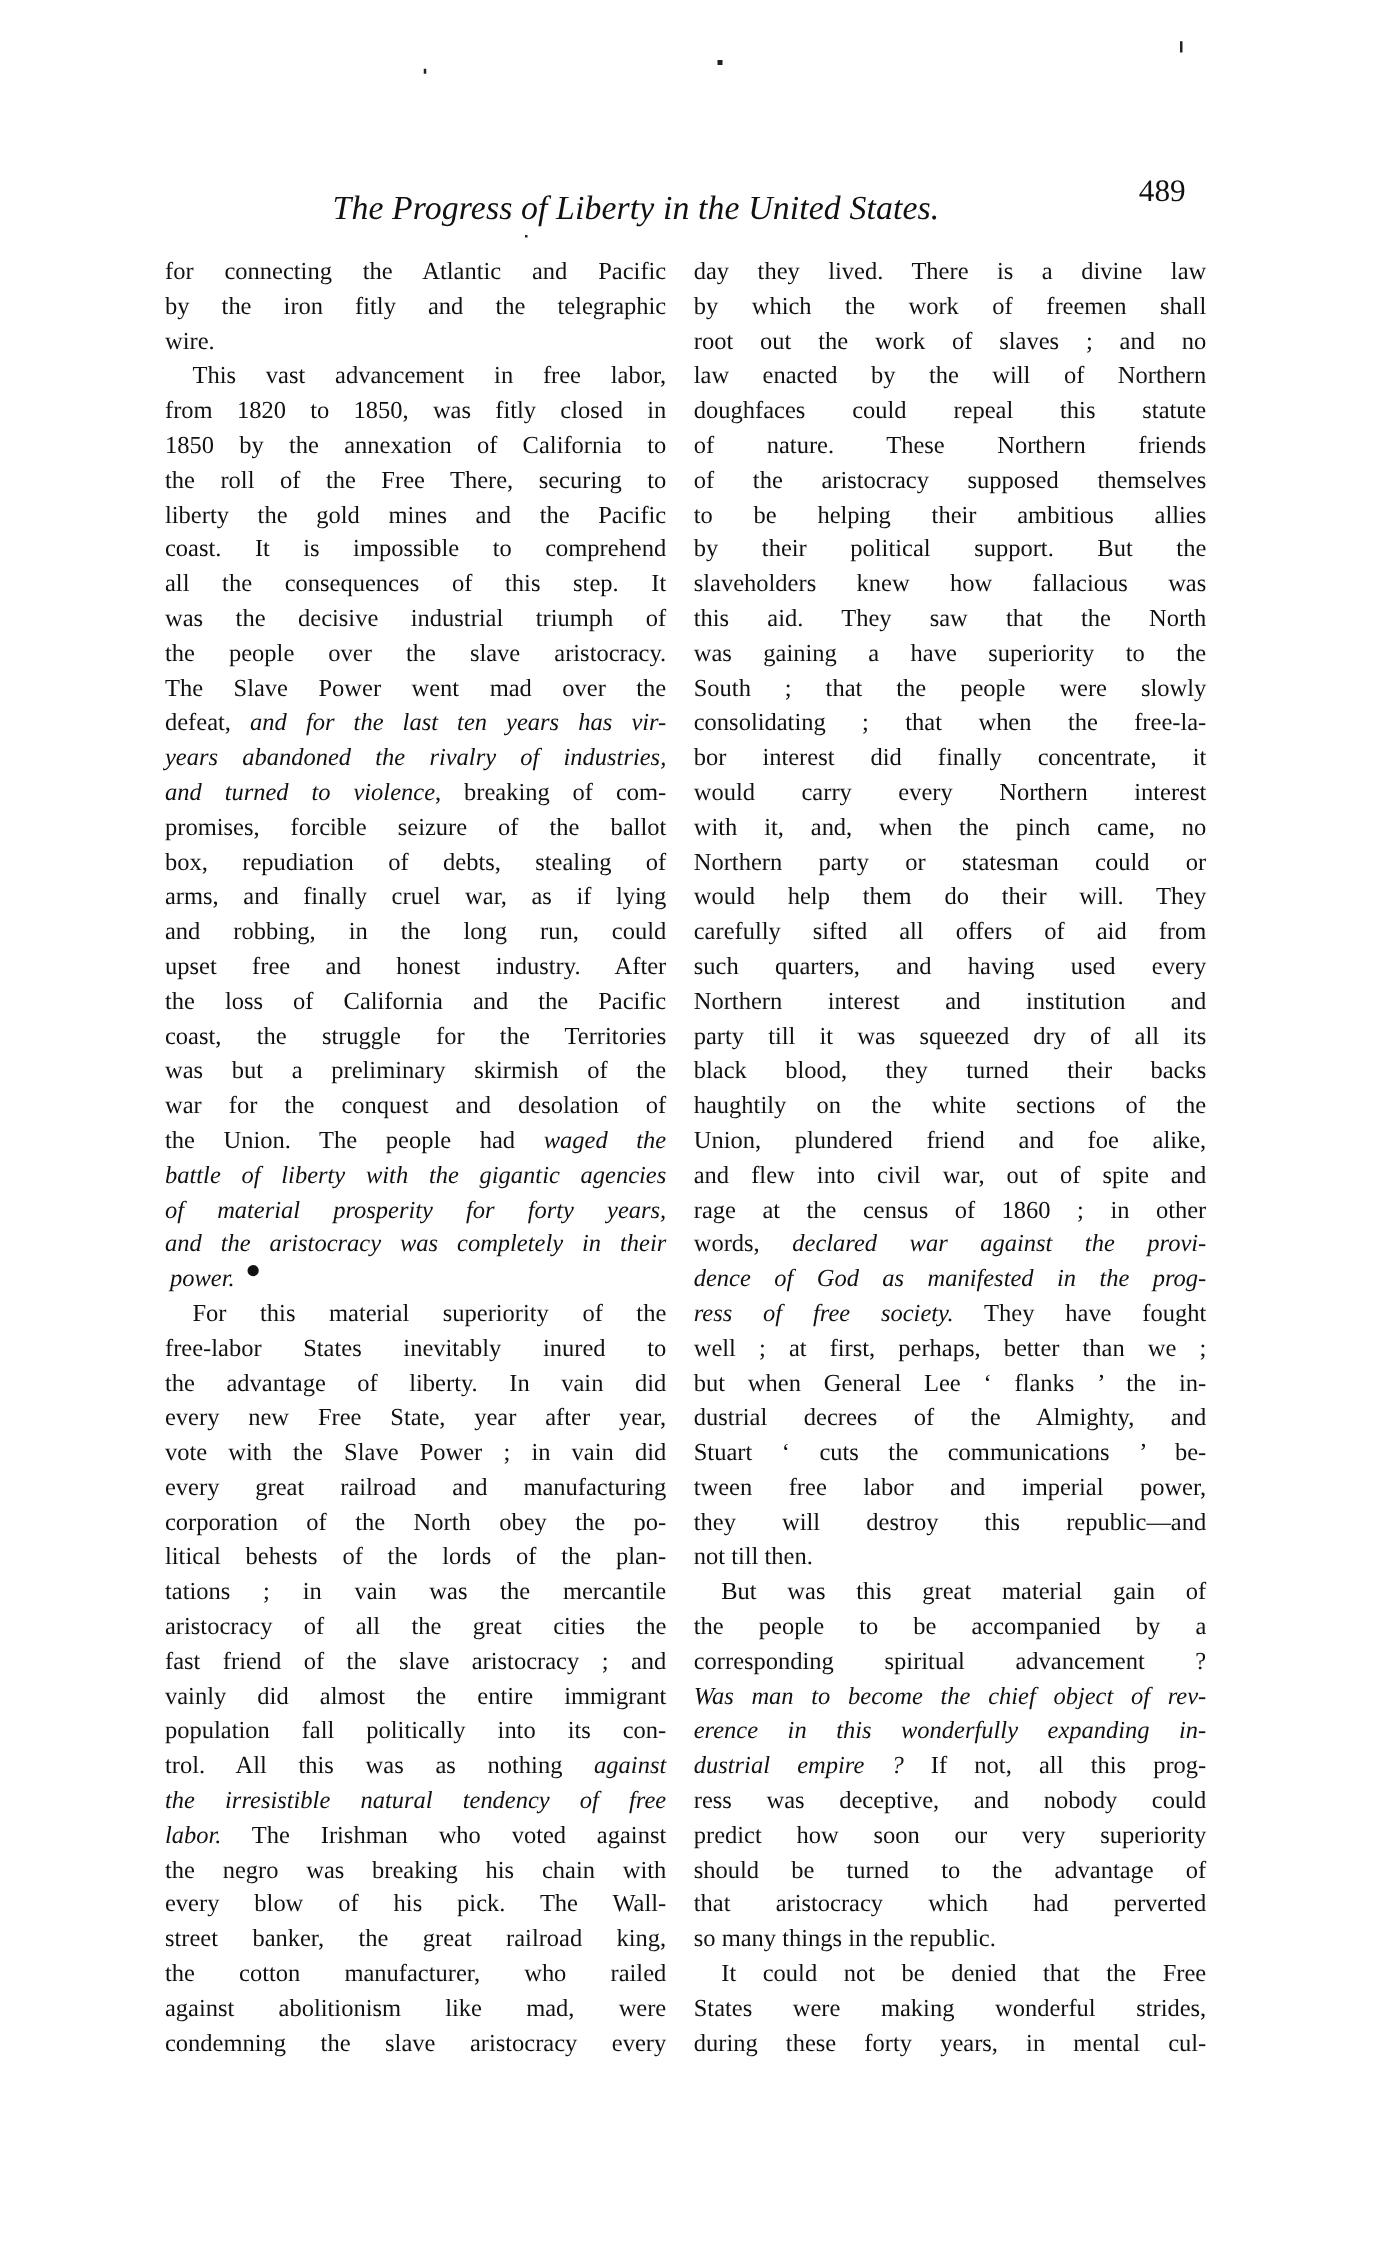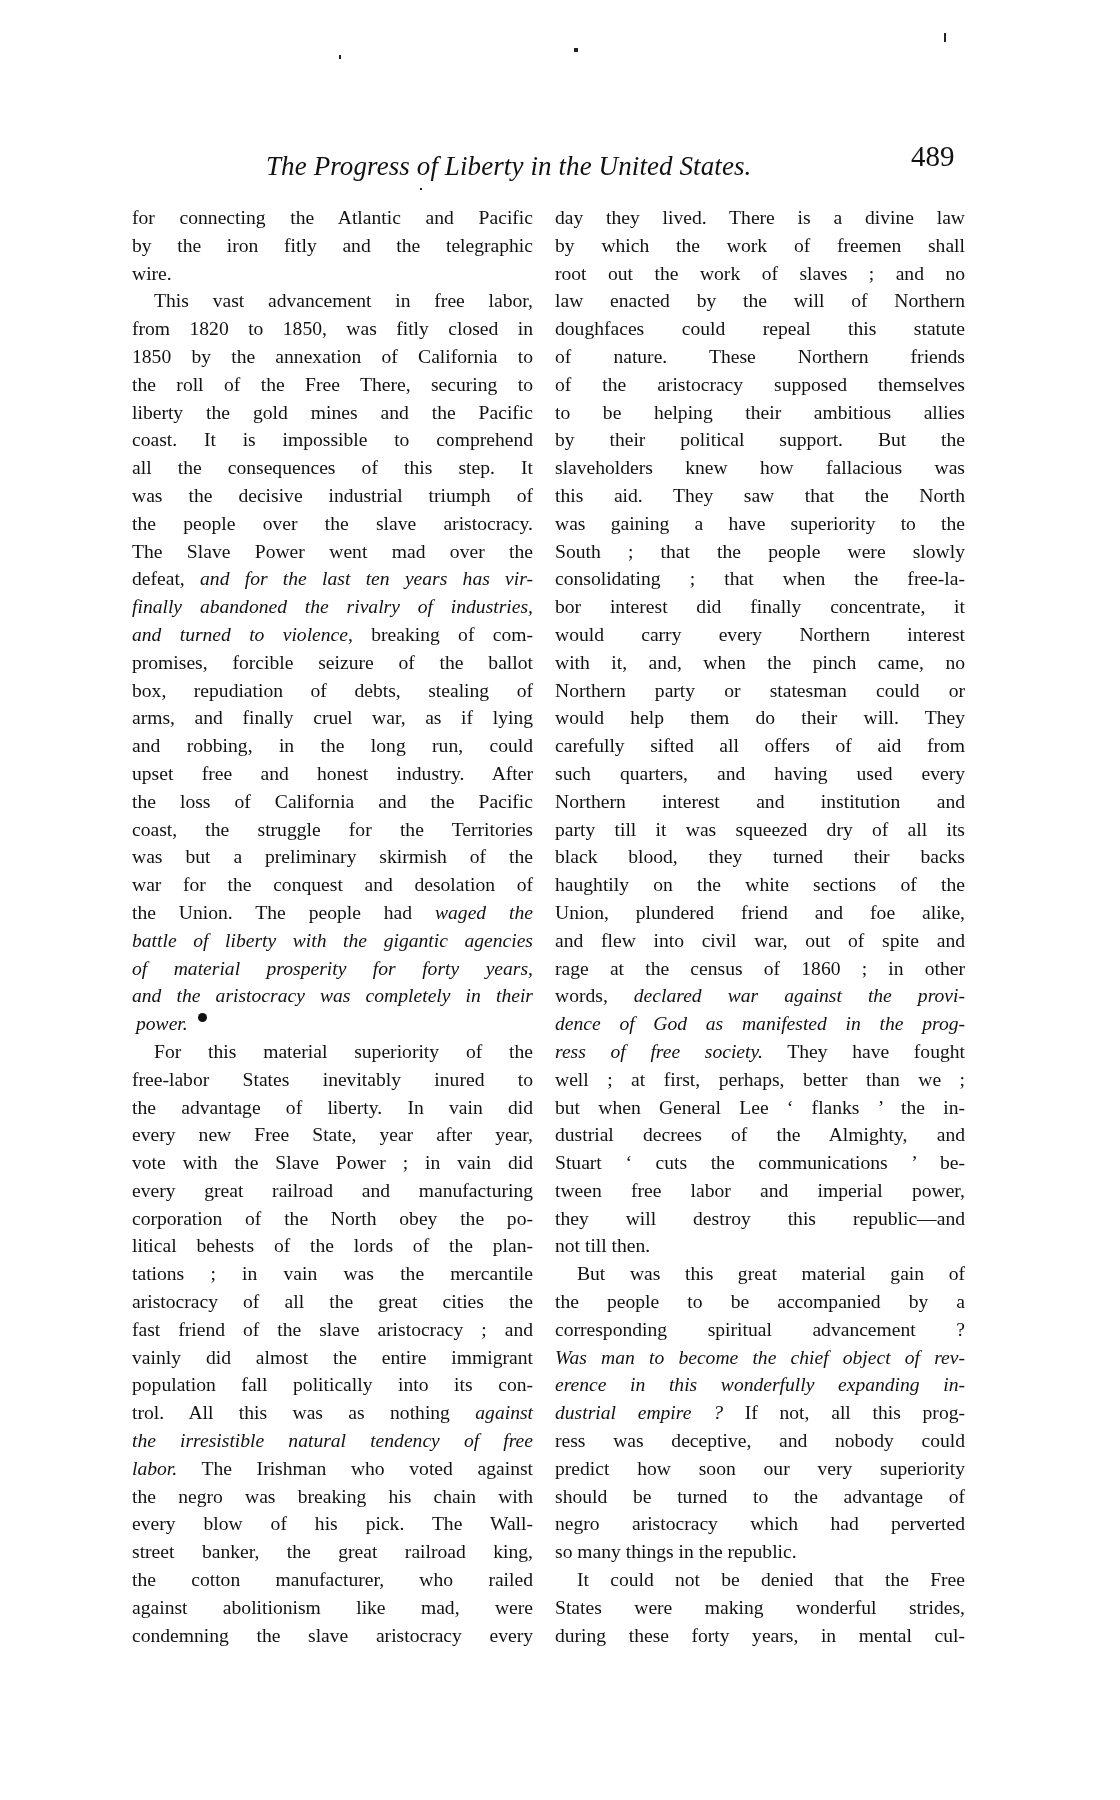--- a/index.html
+++ b/index.html
@@ -2,21 +2,21 @@
 <html><head>
 <meta charset="utf-8">
 <style>
   html, body { margin: 0; padding: 0; background: #ffffff; }
   body { width: 1120px; height: 1800px; position: relative; overflow: hidden;
          font-family: "Liberation Serif", "DejaVu Serif", serif; color: #111; }
   .speck { position: absolute; background: #222; }
   .running-head { position: absolute; top: 138px; left: 266px; width: 700px; height: 32px; }
   .running-title { position: absolute; left: 0; top: 13px; font-style: italic; font-size: 27px;
                    letter-spacing: 0.1px; white-space: nowrap; }
-  .page-number { position: absolute; left: 645px; top: 2px; font-size: 29px; white-space: nowrap; }
+  .page-number { position: absolute; left: 645px; top: 2px; font-size: 25px; white-space: nowrap; }
   .column { position: absolute; top: 204px; }
   .col-left { left: 132px; width: 401px; }
   .col-right { left: 555px; width: 410px; }
   .line { height: 27.8px; line-height: 27.8px; font-size: 19.6px; white-space: nowrap;
           text-align: justify; text-align-last: justify; overflow: visible; }
   .line.last { text-align-last: left; }
   .line.indent { text-indent: 22px; }
   .line.small-indent { text-indent: 4px; }
   .line em { font-style: italic; }
   .blot { display: inline-block; width: 9px; height: 9px; border-radius: 50%; background: #111;
@@ -43,21 +43,21 @@
     <div class="line"><span>from 1820 to 1850, was fitly closed in</span></div>
     <div class="line"><span>1850 by the annexation of California to</span></div>
     <div class="line"><span>the roll of the Free There, securing to</span></div>
     <div class="line"><span>liberty the gold mines and the Pacific</span></div>
     <div class="line"><span>coast. It is impossible to comprehend</span></div>
     <div class="line"><span>all the consequences of this step. It</span></div>
     <div class="line"><span>was the decisive industrial triumph of</span></div>
     <div class="line"><span>the people over the slave aristocracy.</span></div>
     <div class="line"><span>The Slave Power went mad over the</span></div>
     <div class="line"><span>defeat, </span><em>and for the last ten years has vir-</em></div>
-    <div class="line"><em>finally abandoned the rivalry of industries,</em></div>
+    <div class="line"><em>years abandoned the rivalry of industries,</em></div>
     <div class="line"><em>and turned to violence</em><span>, breaking of com-</span></div>
     <div class="line"><span>promises, forcible seizure of the ballot</span></div>
     <div class="line"><span>box, repudiation of debts, stealing of</span></div>
     <div class="line"><span>arms, and finally cruel war, as if lying</span></div>
     <div class="line"><span>and robbing, in the long run, could</span></div>
     <div class="line"><span>upset free and honest industry. After</span></div>
     <div class="line"><span>the loss of California and the Pacific</span></div>
     <div class="line"><span>coast, the struggle for the Territories</span></div>
     <div class="line"><span>was but a preliminary skirmish of the</span></div>
     <div class="line"><span>war for the conquest and desolation of</span></div>
@@ -130,18 +130,18 @@
     <div class="line last"><span>not till then.</span></div>
     <div class="line indent"><span>But was this great material gain of</span></div>
     <div class="line"><span>the people to be accompanied by a</span></div>
     <div class="line"><span>corresponding spiritual advancement ?</span></div>
     <div class="line"><em>Was man to become the chief object of rev-</em></div>
     <div class="line"><em>erence in this wonderfully expanding in-</em></div>
     <div class="line"><em>dustrial empire ?</em><span> If not, all this prog-</span></div>
     <div class="line"><span>ress was deceptive, and nobody could</span></div>
     <div class="line"><span>predict how soon our very superiority</span></div>
     <div class="line"><span>should be turned to the advantage of</span></div>
-    <div class="line"><span>negro aristocracy which had perverted</span></div>
+    <div class="line"><span>that aristocracy which had perverted</span></div>
     <div class="line last"><span>so many things in the republic.</span></div>
     <div class="line indent"><span>It could not be denied that the Free</span></div>
     <div class="line"><span>States were making wonderful strides,</span></div>
     <div class="line"><span>during these forty years, in mental cul-</span></div>
   </div>
 
 </body></html>

